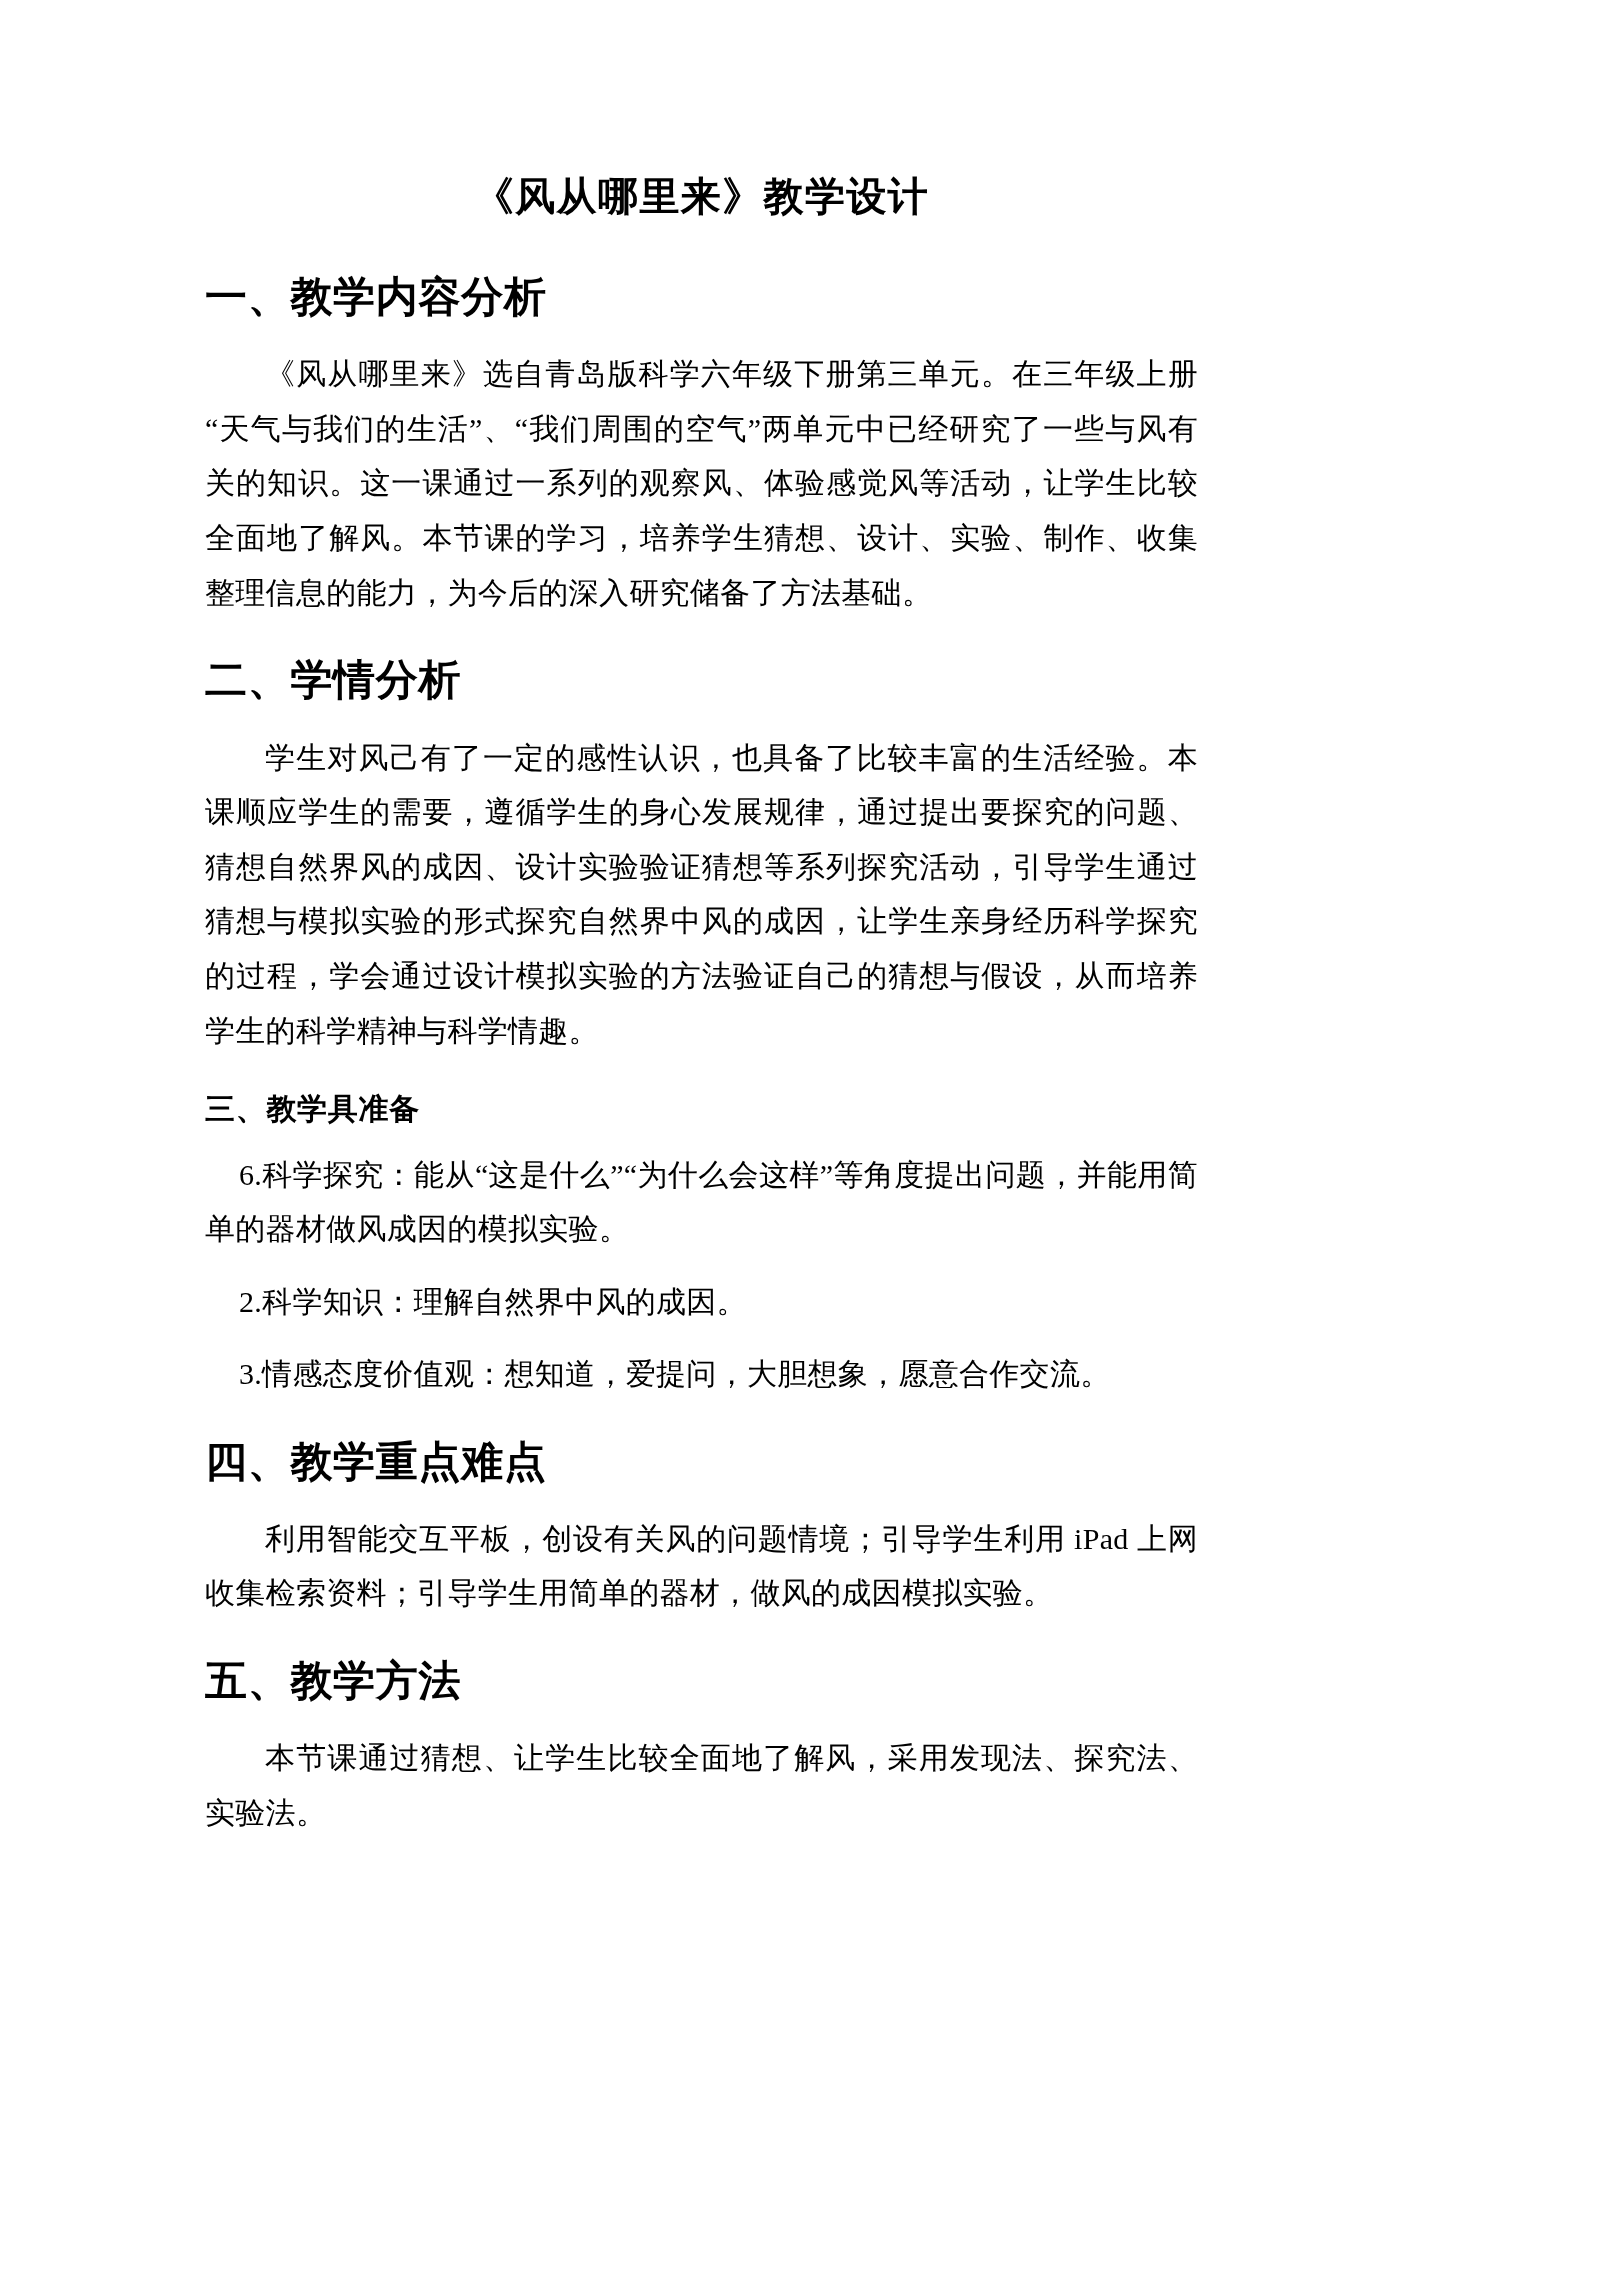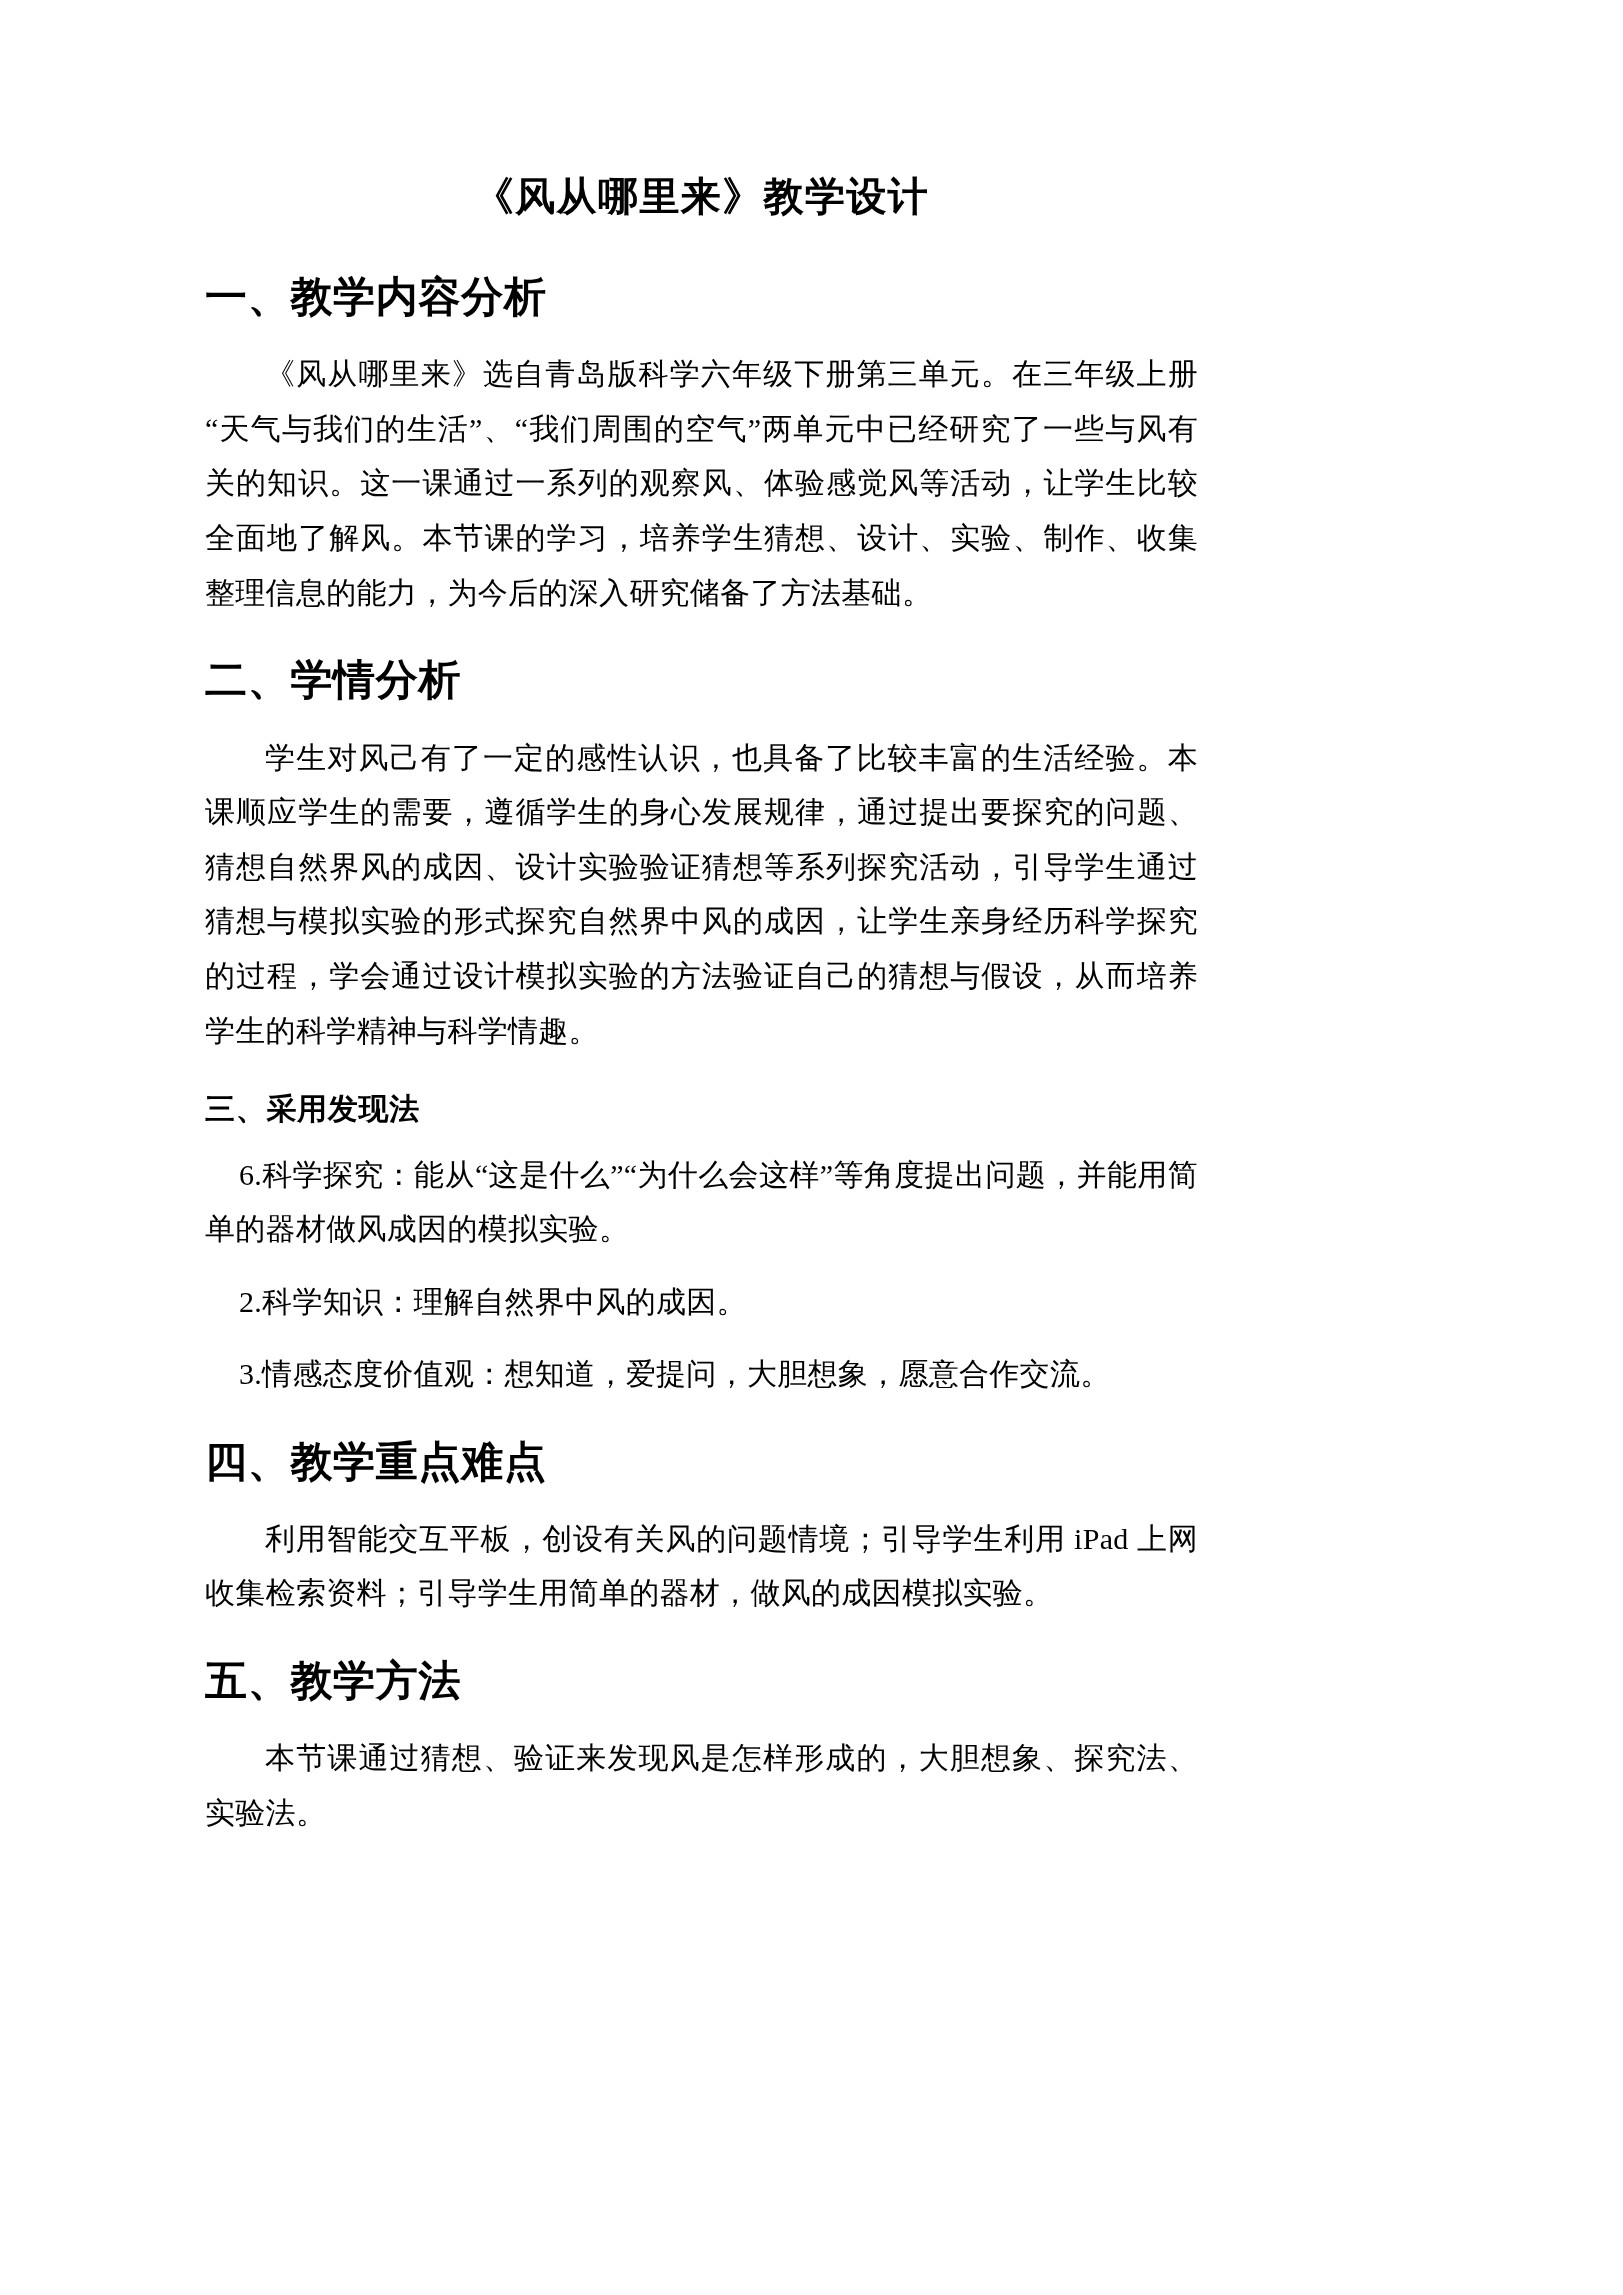--- a/index.html
+++ b/index.html
@@ -69,31 +69,31 @@
     <h2 class="section-heading">一、教学内容分析</h2>
     <p class="para indent">《风从哪里来》选自青岛版科学六年级下册第三单元。在三年级上册“天气与我们的生活”、“我们周围的空气”两单元中已经研究了一些与风有关的知识。这一课通过一系列的观察风、体验感觉风等活动，让学生比较全面地了解风。本节课的学习，培养学生猜想、设计、实验、制作、收集整理信息的能力，为今后的深入研究储备了方法基础。</p>
   </div>
 
   <div class="block">
     <h2 class="section-heading">二、学情分析</h2>
     <p class="para indent">学生对风己有了一定的感性认识，也具备了比较丰富的生活经验。本课顺应学生的需要，遵循学生的身心发展规律，通过提出要探究的问题、猜想自然界风的成因、设计实验验证猜想等系列探究活动，引导学生通过猜想与模拟实验的形式探究自然界中风的成因，让学生亲身经历科学探究的过程，学会通过设计模拟实验的方法验证自己的猜想与假设，从而培养学生的科学精神与科学情趣。</p>
   </div>
 
   <div class="block">
-    <h2 class="section-heading small">三、采用发现法</h2>
+    <h2 class="section-heading small">三、教学具准备</h2>
     <p class="para indent-small">6.科学探究：能从“这是什么”“为什么会这样”等角度提出问题，并能用简单的器材做风成因的模拟实验。</p>
     <p class="para indent-small">2.科学知识：理解自然界中风的成因。</p>
     <p class="para indent-small">3.情感态度价值观：想知道，爱提问，大胆想象，愿意合作交流。</p>
   </div>
 
   <div class="block">
     <h2 class="section-heading">四、教学重点难点</h2>
     <p class="para indent">利用智能交互平板，创设有关风的问题情境；引导学生利用 iPad 上网收集检索资料；引导学生用简单的器材，做风的成因模拟实验。</p>
   </div>
 
   <div class="block">
     <h2 class="section-heading">五、教学方法</h2>
-    <p class="para indent">本节课通过猜想、验证来发现风是怎样形成的，大胆想象、探究法、实验法。</p>
+    <p class="para indent">本节课通过猜想、让学生比较全面地了解风，采用发现法、探究法、实验法。</p>
   </div>
 
 
 </div>
 
 
 </body></html>

